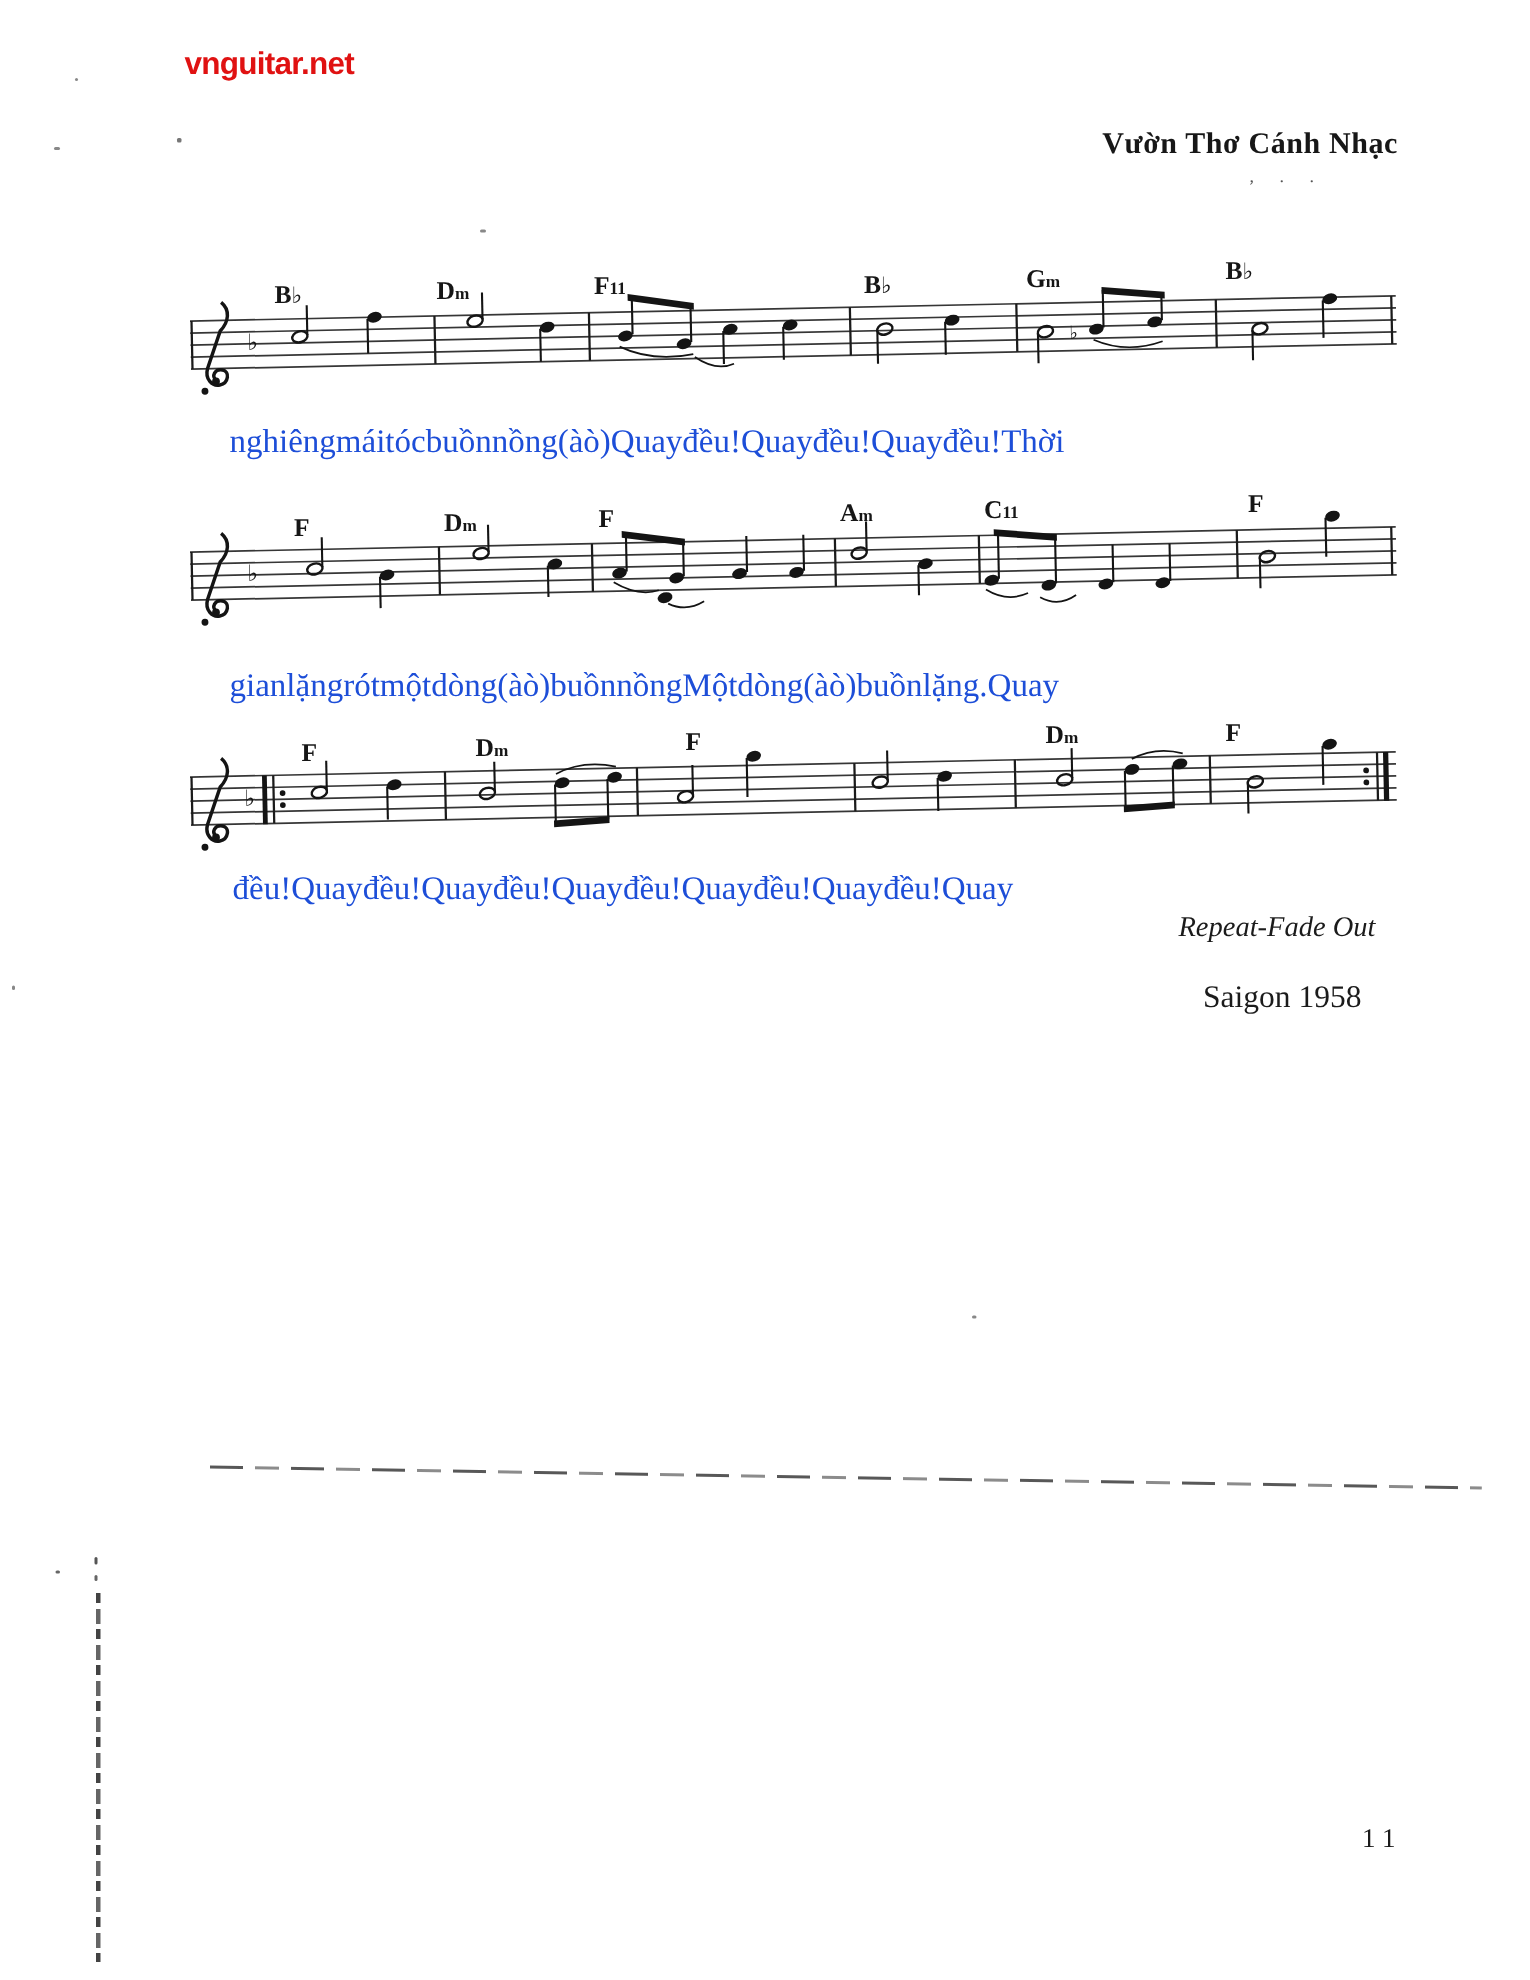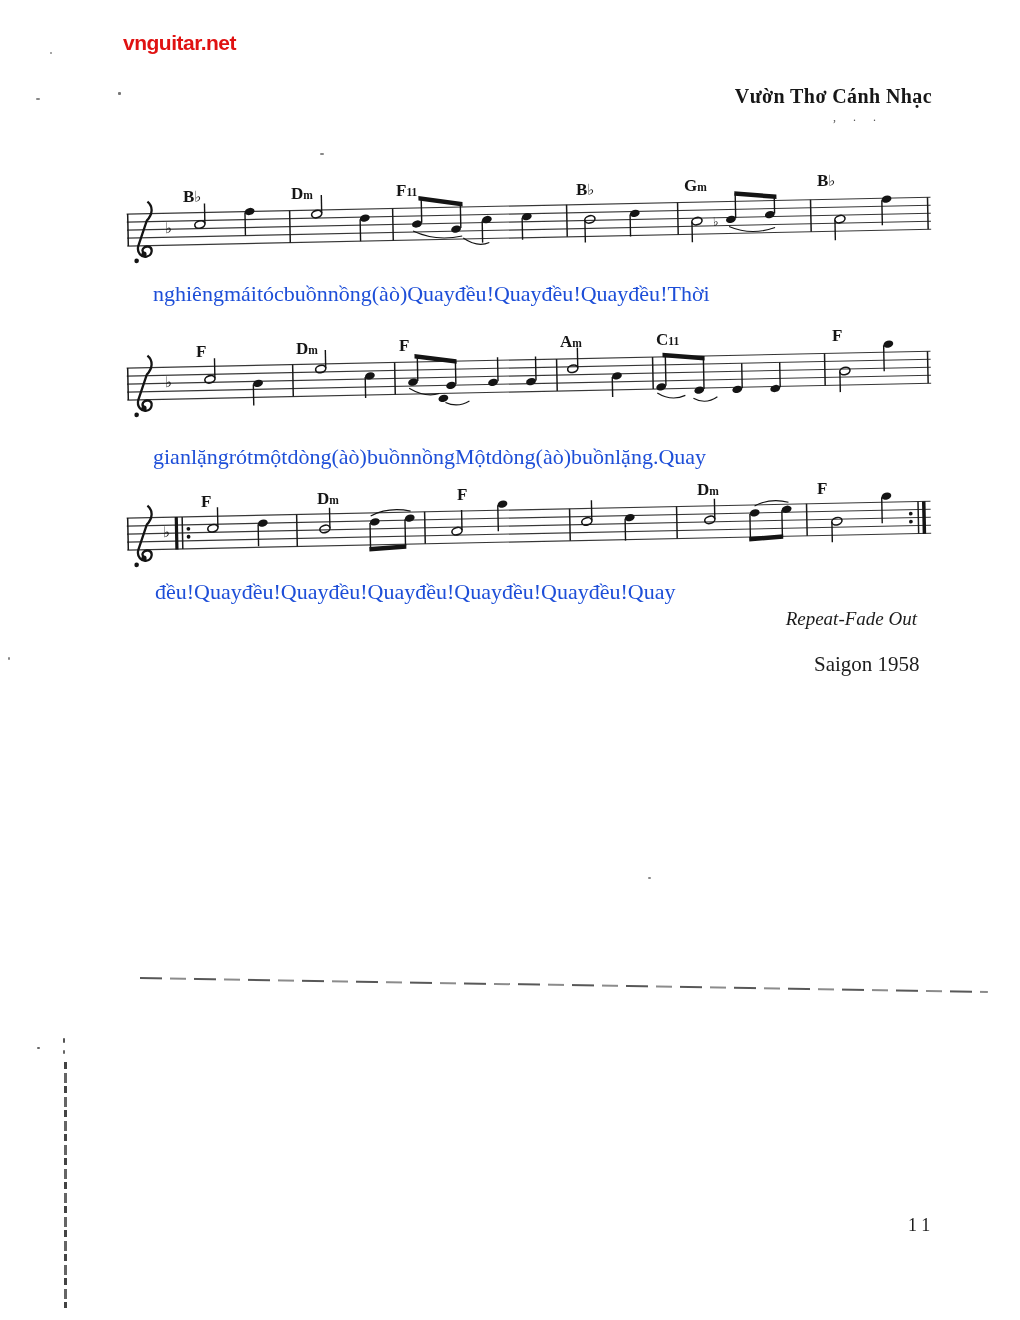--- a/index.html
+++ b/index.html
@@ -23,21 +23,21 @@
   svg.staff text{font-family:"DejaVu Sans",sans-serif;fill:#141414;}
   .chord{position:absolute;font-weight:bold;font-size:17px;color:#161616;white-space:nowrap;}
   .chord .sm{font-size:11.5px;}
   .chord .fl{font-family:"DejaVu Sans",sans-serif;font-size:15px;}
   .lyrics{position:absolute;display:flex;justify-content:flex-start;
           font-size:22px;color:#1d4ed8;}
   #lyr1{left:153px;top:281px;width:752px;}
   #lyr2{left:153px;top:444px;width:750px;}
   #lyr3{left:155px;top:579px;width:748px;}
   .repeat-note{position:absolute;left:741px;top:608px;width:176px;text-align:right;font-size:19px;font-style:italic;}
-  .credit{position:absolute;left:802px;top:652px;font-size:21px;margin-left:12px;}
+  .credit{position:absolute;left:802px;top:652px;font-size:21px;}
   .pagenum{position:absolute;left:908px;top:1215px;font-size:18px;letter-spacing:5px;}
   .divider{position:absolute;left:140px;top:977px;width:848px;height:2px;opacity:.85;
            transform:rotate(0.95deg);transform-origin:left top;
            background:repeating-linear-gradient(90deg,#3a3a3a 0 22px,transparent 22px 30px,#777 30px 46px,transparent 46px 54px);}
   .v-artifact{position:absolute;left:64px;top:1062px;width:2.5px;height:246px;opacity:.85;
            background:repeating-linear-gradient(180deg,#222 0 7px,transparent 7px 11px,#4a4a4a 11px 21px,transparent 21px 24px);}
   .speck{position:absolute;background:#888;border-radius:1px;}
 </style>
 </head>
 <body>

